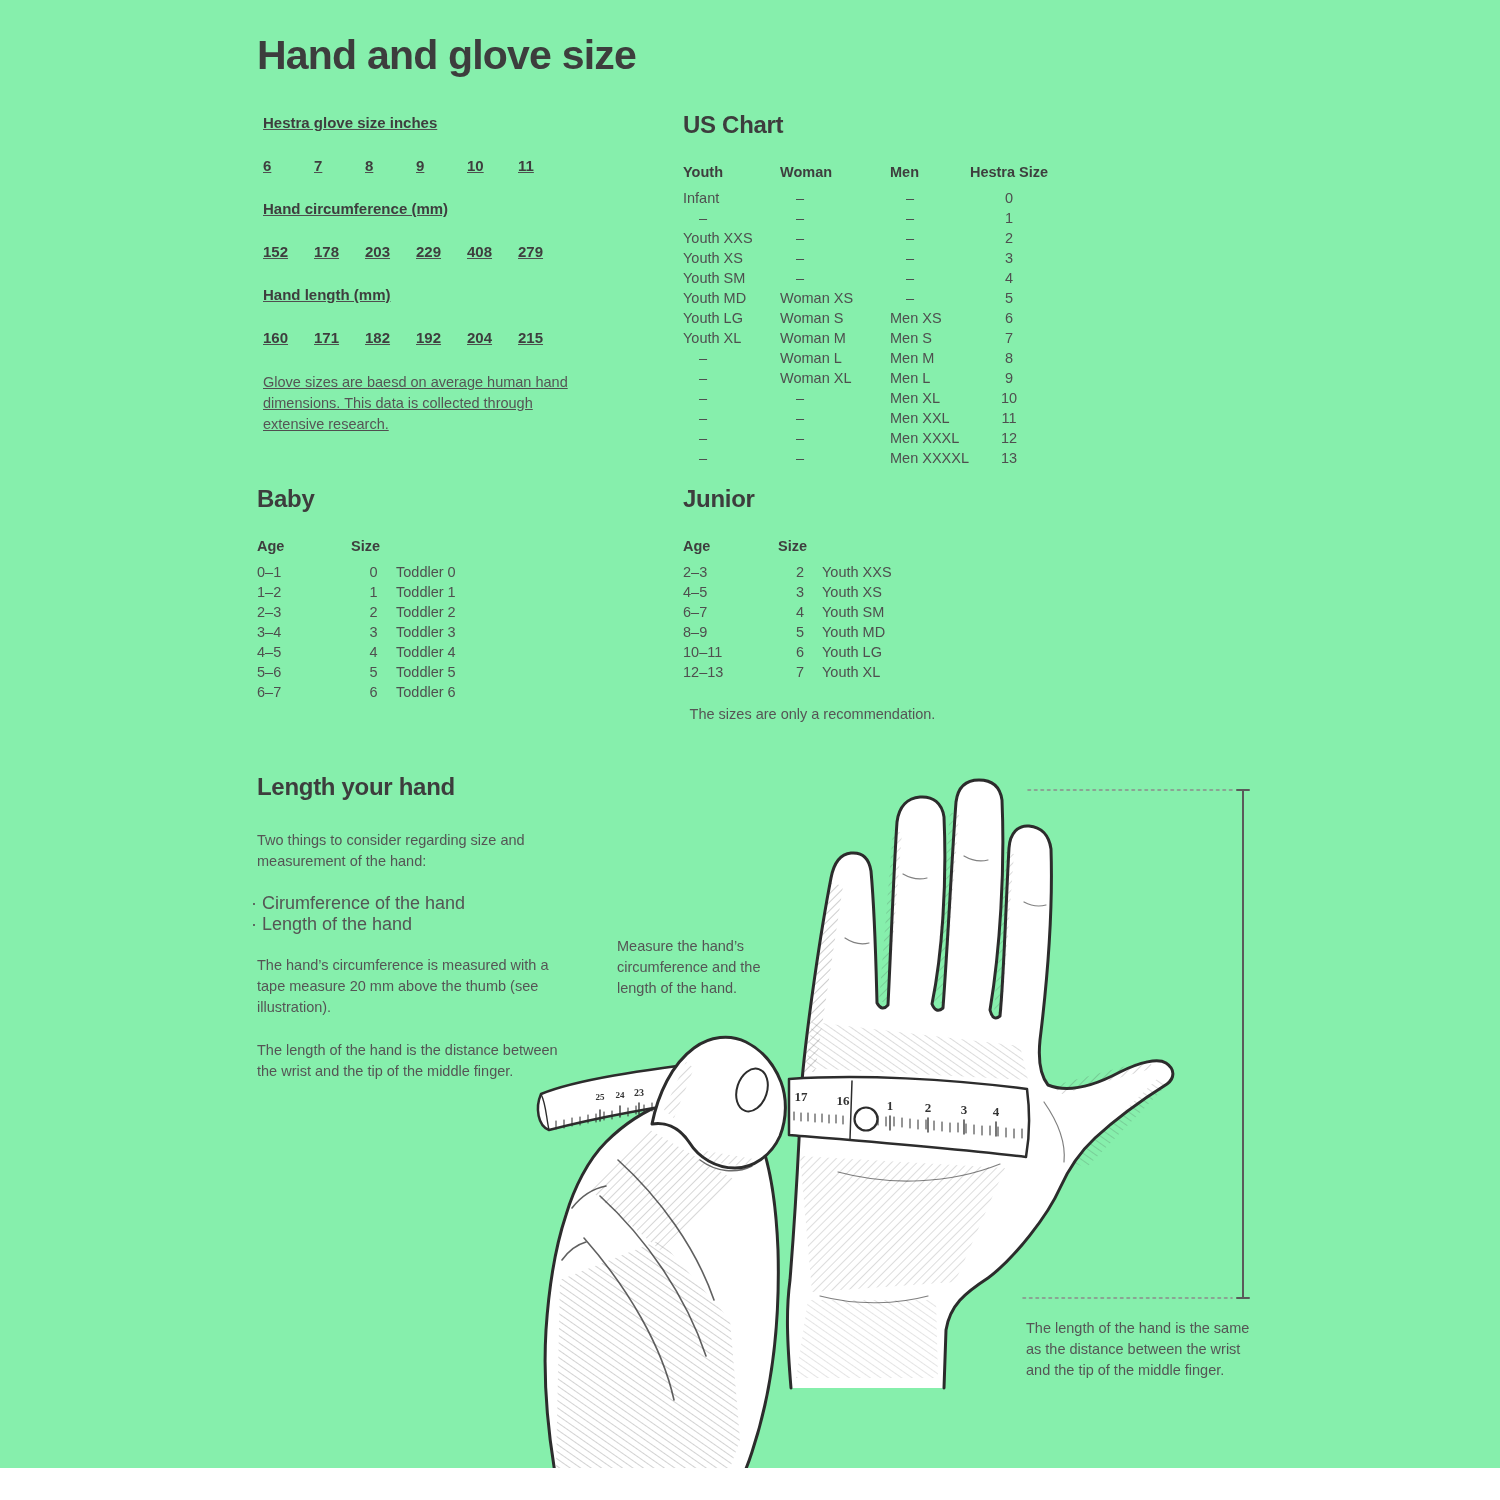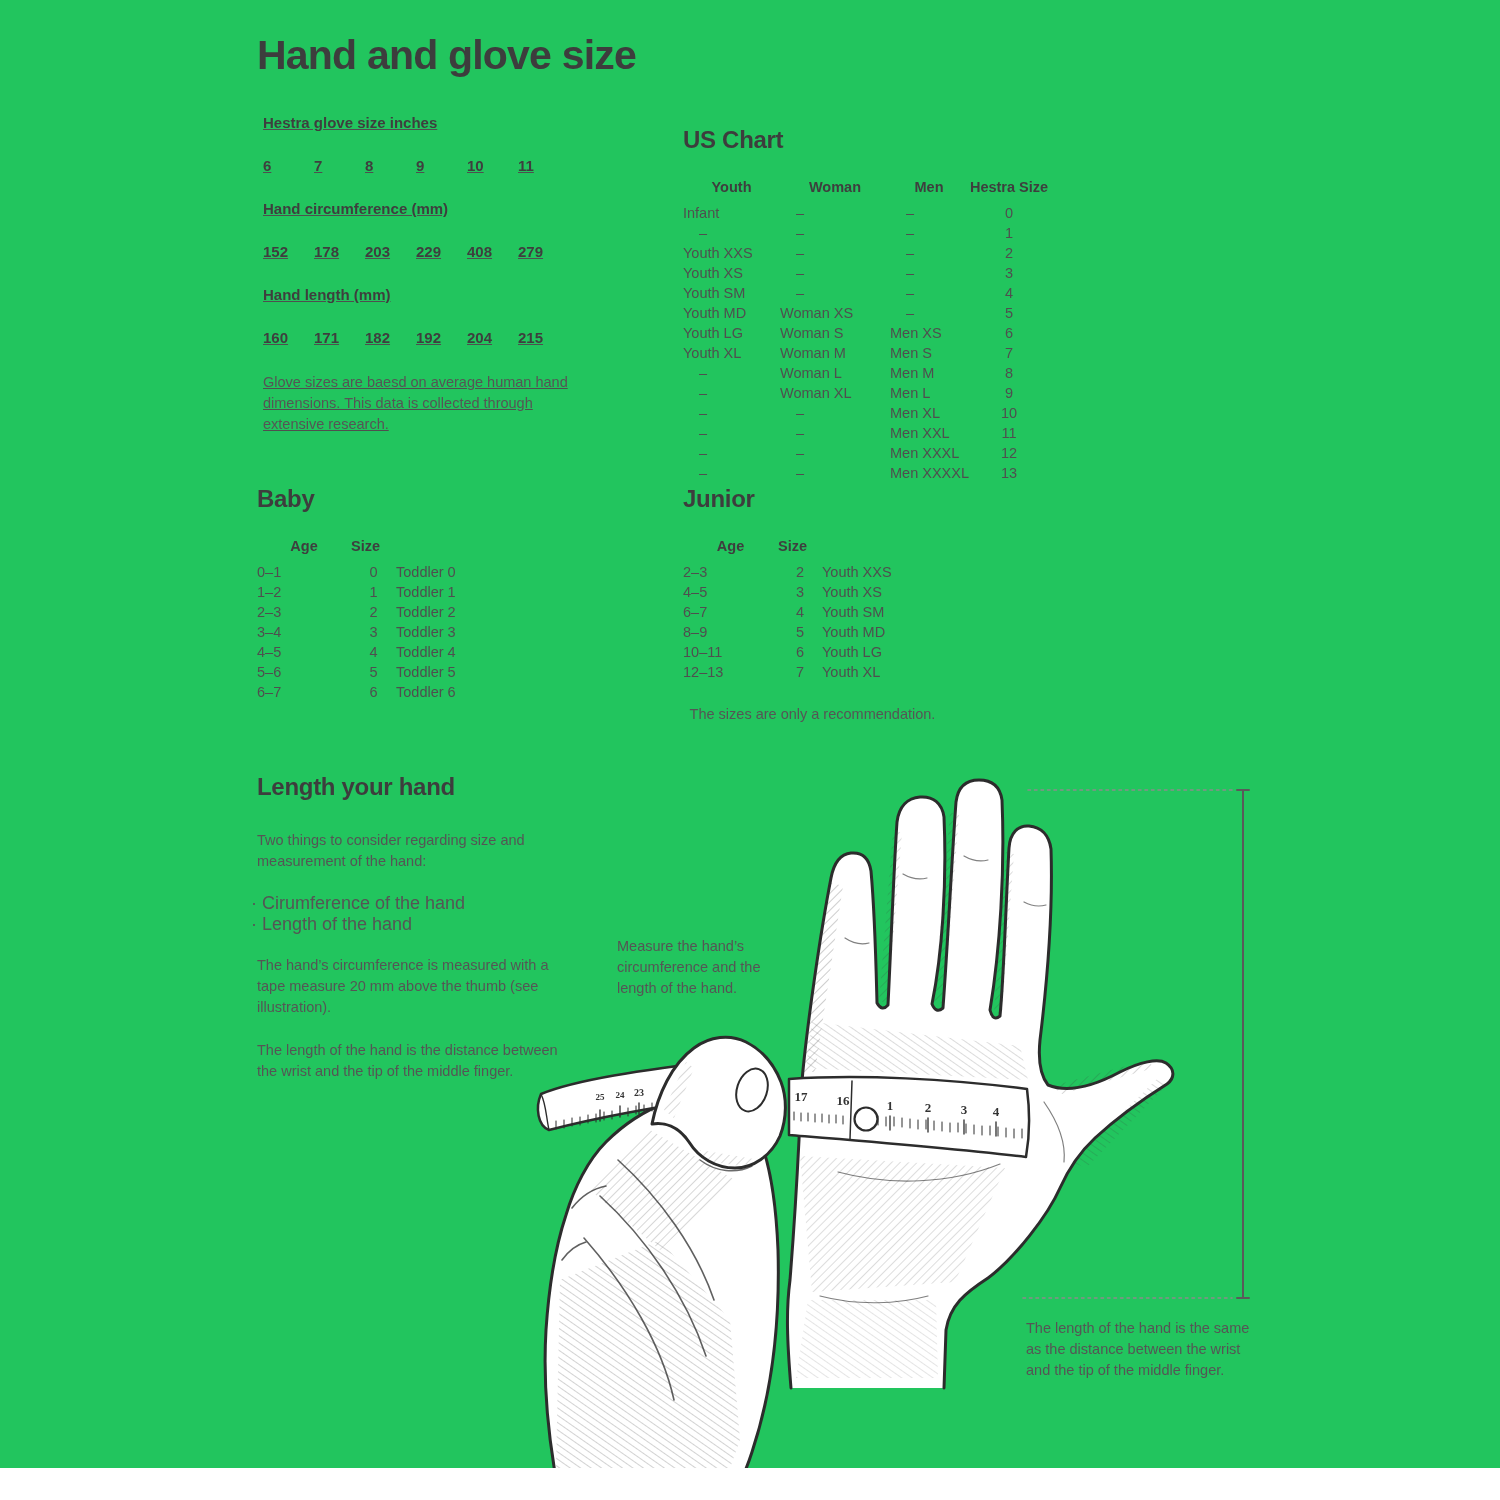--- a/index.html
+++ b/index.html
@@ -1,38 +1,38 @@
 <!DOCTYPE html>
 <html><head>
 <meta charset="utf-8">
 <style>
   html,body{margin:0;padding:0;background:#fff;}
-  .page{position:relative;width:1500px;height:1468px;background:#22c55e;overflow:hidden;
+  .page{position:relative;width:1500px;height:1468px;background:#86efac;overflow:hidden;
         font-family:"Liberation Sans",sans-serif;color:#4f4f4f;
         -webkit-font-smoothing:antialiased;}
   h1,h2,p{margin:0;}
   h1{position:absolute;left:257px;top:30px;font-size:41px;line-height:50px;font-weight:bold;
      color:#3d3d3d;letter-spacing:-0.8px;}
   h2{font-size:24px;line-height:30px;font-weight:bold;color:#3d3d3d;letter-spacing:-0.3px;}
 
   
   .dims{position:absolute;left:263px;top:114px;width:330px;text-decoration:underline;}
   .lbl{font-size:15px;font-weight:bold;color:#3e3e3e;margin-bottom:26px;}
   .vals{display:grid;grid-template-columns:repeat(6,51px);font-size:15px;font-weight:bold;
         color:#3e3e3e;margin-bottom:26px;}
   .note{font-size:14.5px;line-height:21px;color:#555;width:312px;margin-top:6px;}
 
   
   table{border-collapse:collapse;table-layout:fixed;}
-  th{font-size:14.5px;font-weight:bold;color:#3e3e3e;text-align:center;padding:0 0 8px 0;
+  th{font-size:14.5px;font-weight:bold;color:#3e3e3e;text-align:left;padding:0 0 8px 0;
      white-space:nowrap;}
   td{font-size:14.5px;color:#4f4f4f;height:20px;line-height:20px;padding:0;white-space:nowrap;}
   td.dash{padding-left:16px;}
 
-  .us{position:absolute;left:683px;top:125px;}
+  .us{position:absolute;left:683px;top:110px;}
   .us h2{margin-bottom:24px;}
   .us table{width:367px;}
   .us th:nth-child(1),.us td:nth-child(1){width:97px;}
   .us th:nth-child(2),.us td:nth-child(2){width:110px;}
   .us th:nth-child(3),.us td:nth-child(3){width:78px;}
   .us th:nth-child(4),.us td:nth-child(4){width:82px;text-align:center;}
   .us td:nth-child(4).dash{padding-left:0;}
 
   .baby{position:absolute;left:257px;top:484px;}
   .baby h2{margin-bottom:24px;}

